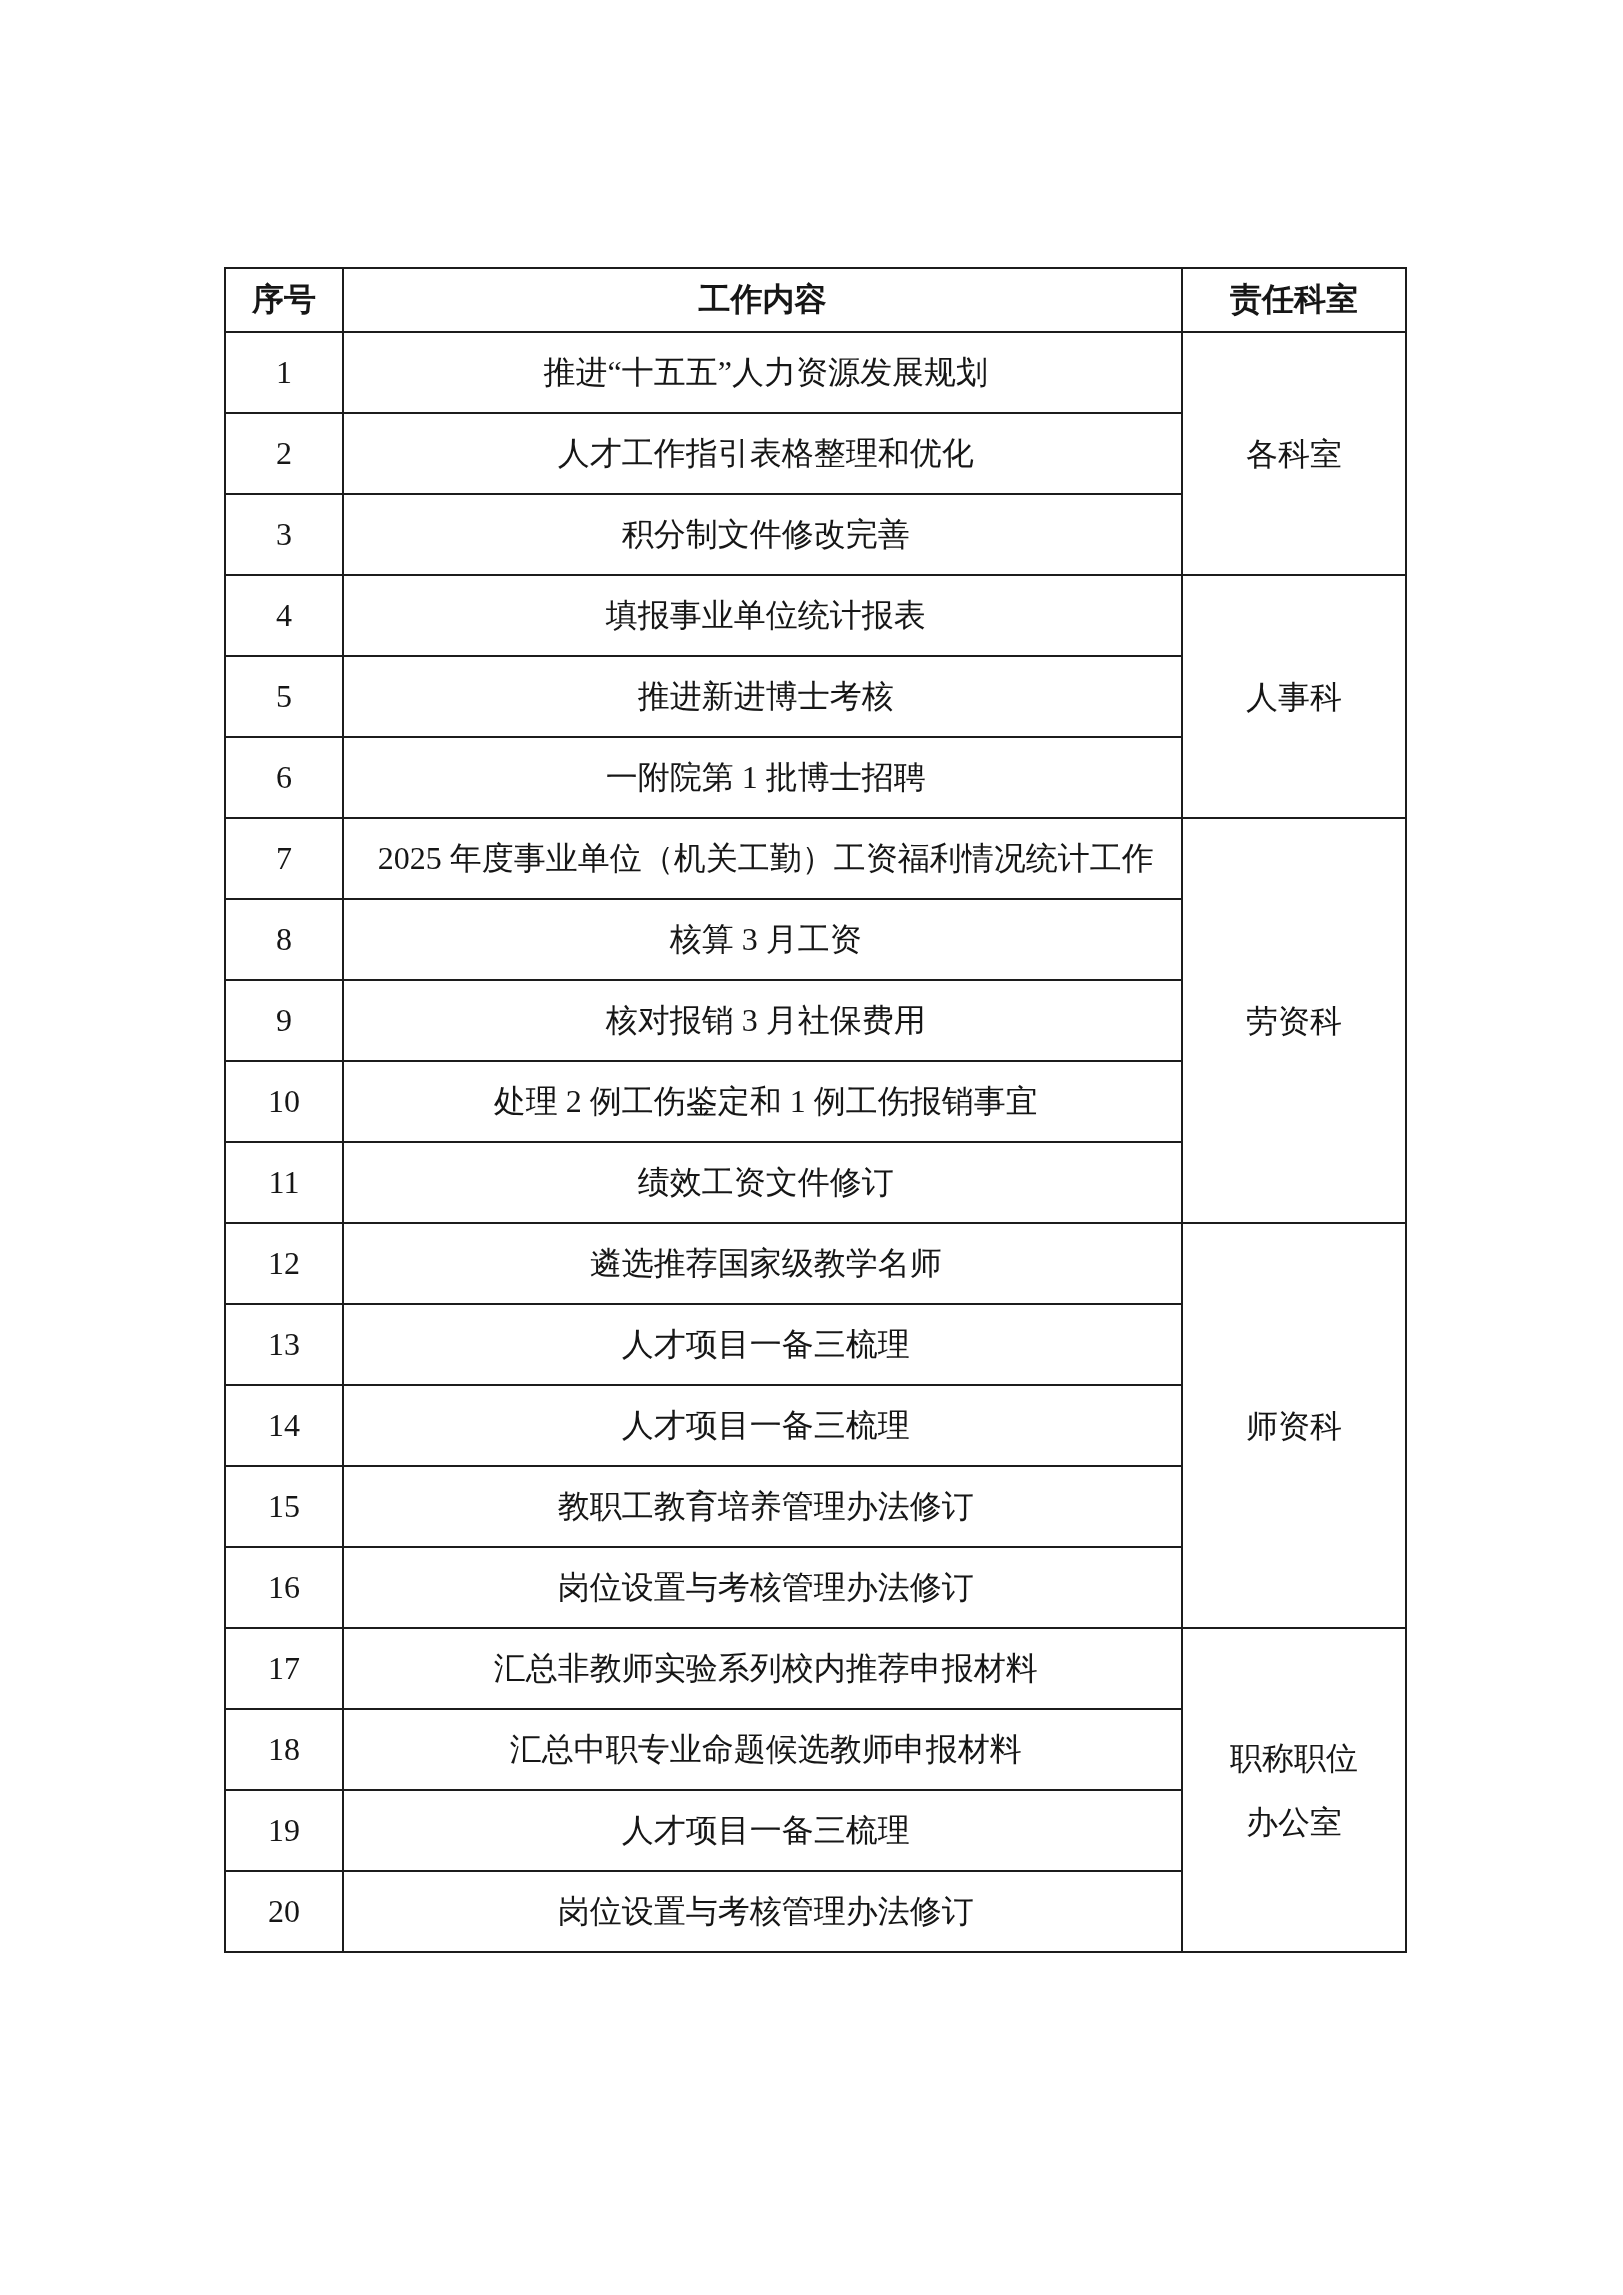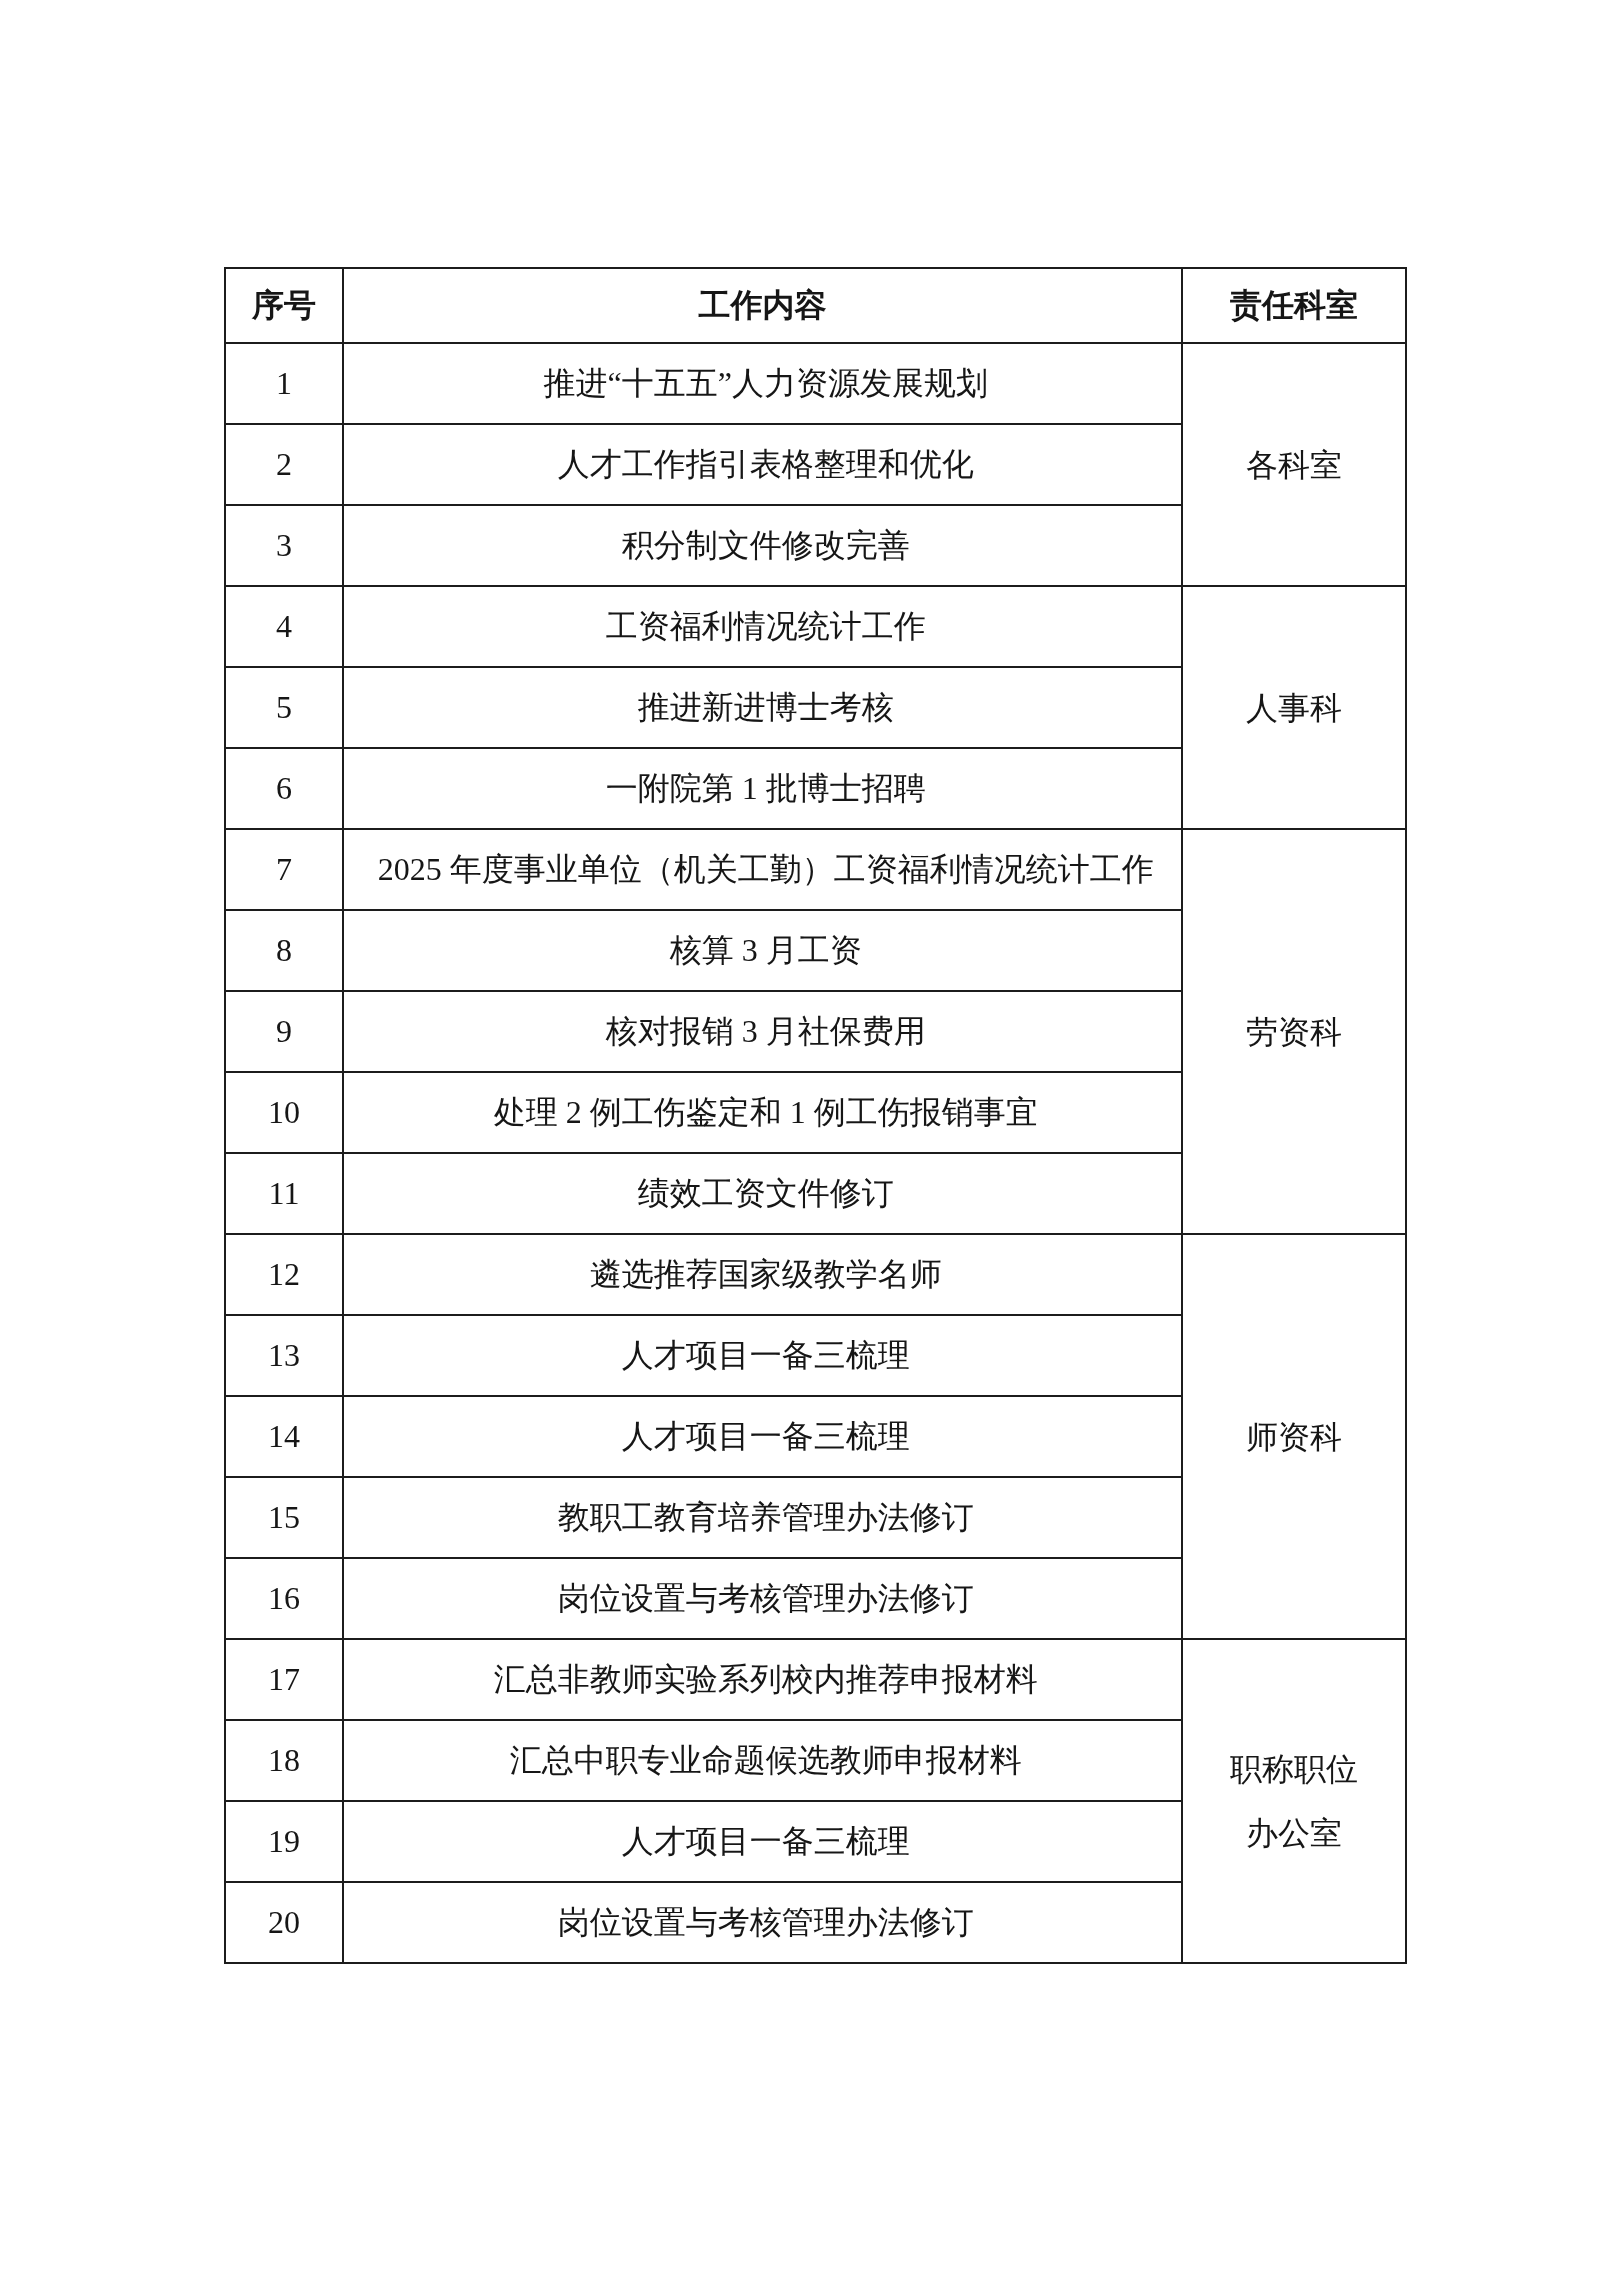--- a/index.html
+++ b/index.html
@@ -27,21 +27,21 @@
   .work-table col.c-task { width: 839px; }
   .work-table col.c-dept { width: 224px; }
   .work-table th,
   .work-table td {
     border: 2.4px solid #1c1c1c;
     color: #161616;
     vertical-align: middle;
     box-sizing: border-box;
     overflow: hidden;
   }
-  .work-table thead tr { height: 75px; }
+  .work-table thead tr { height: 64px; }
   .work-table thead th {
     font-size: 32px;
     font-weight: bold;
     text-align: center;
     padding: 0;
   }
   .work-table tbody tr { height: 81px; }
   td.cell-no {
     text-align: center;
     font-size: 32px;
@@ -90,21 +90,21 @@
       <tr>
         <td class="cell-no">2</td>
         <td class="cell-task">人才工作指引表格整理和优化</td>
       </tr>
       <tr>
         <td class="cell-no">3</td>
         <td class="cell-task">积分制文件修改完善</td>
       </tr>
       <tr>
         <td class="cell-no">4</td>
-        <td class="cell-task">工资福利情况统计工作</td>
+        <td class="cell-task">填报事业单位统计报表</td>
         <td class="cell-dept" rowspan="3"><span class="dept-wrap">人事科</span></td>
       </tr>
       <tr>
         <td class="cell-no">5</td>
         <td class="cell-task">推进新进博士考核</td>
       </tr>
       <tr>
         <td class="cell-no">6</td>
         <td class="cell-task">一附院第 1 批博士招聘</td>
       </tr>

